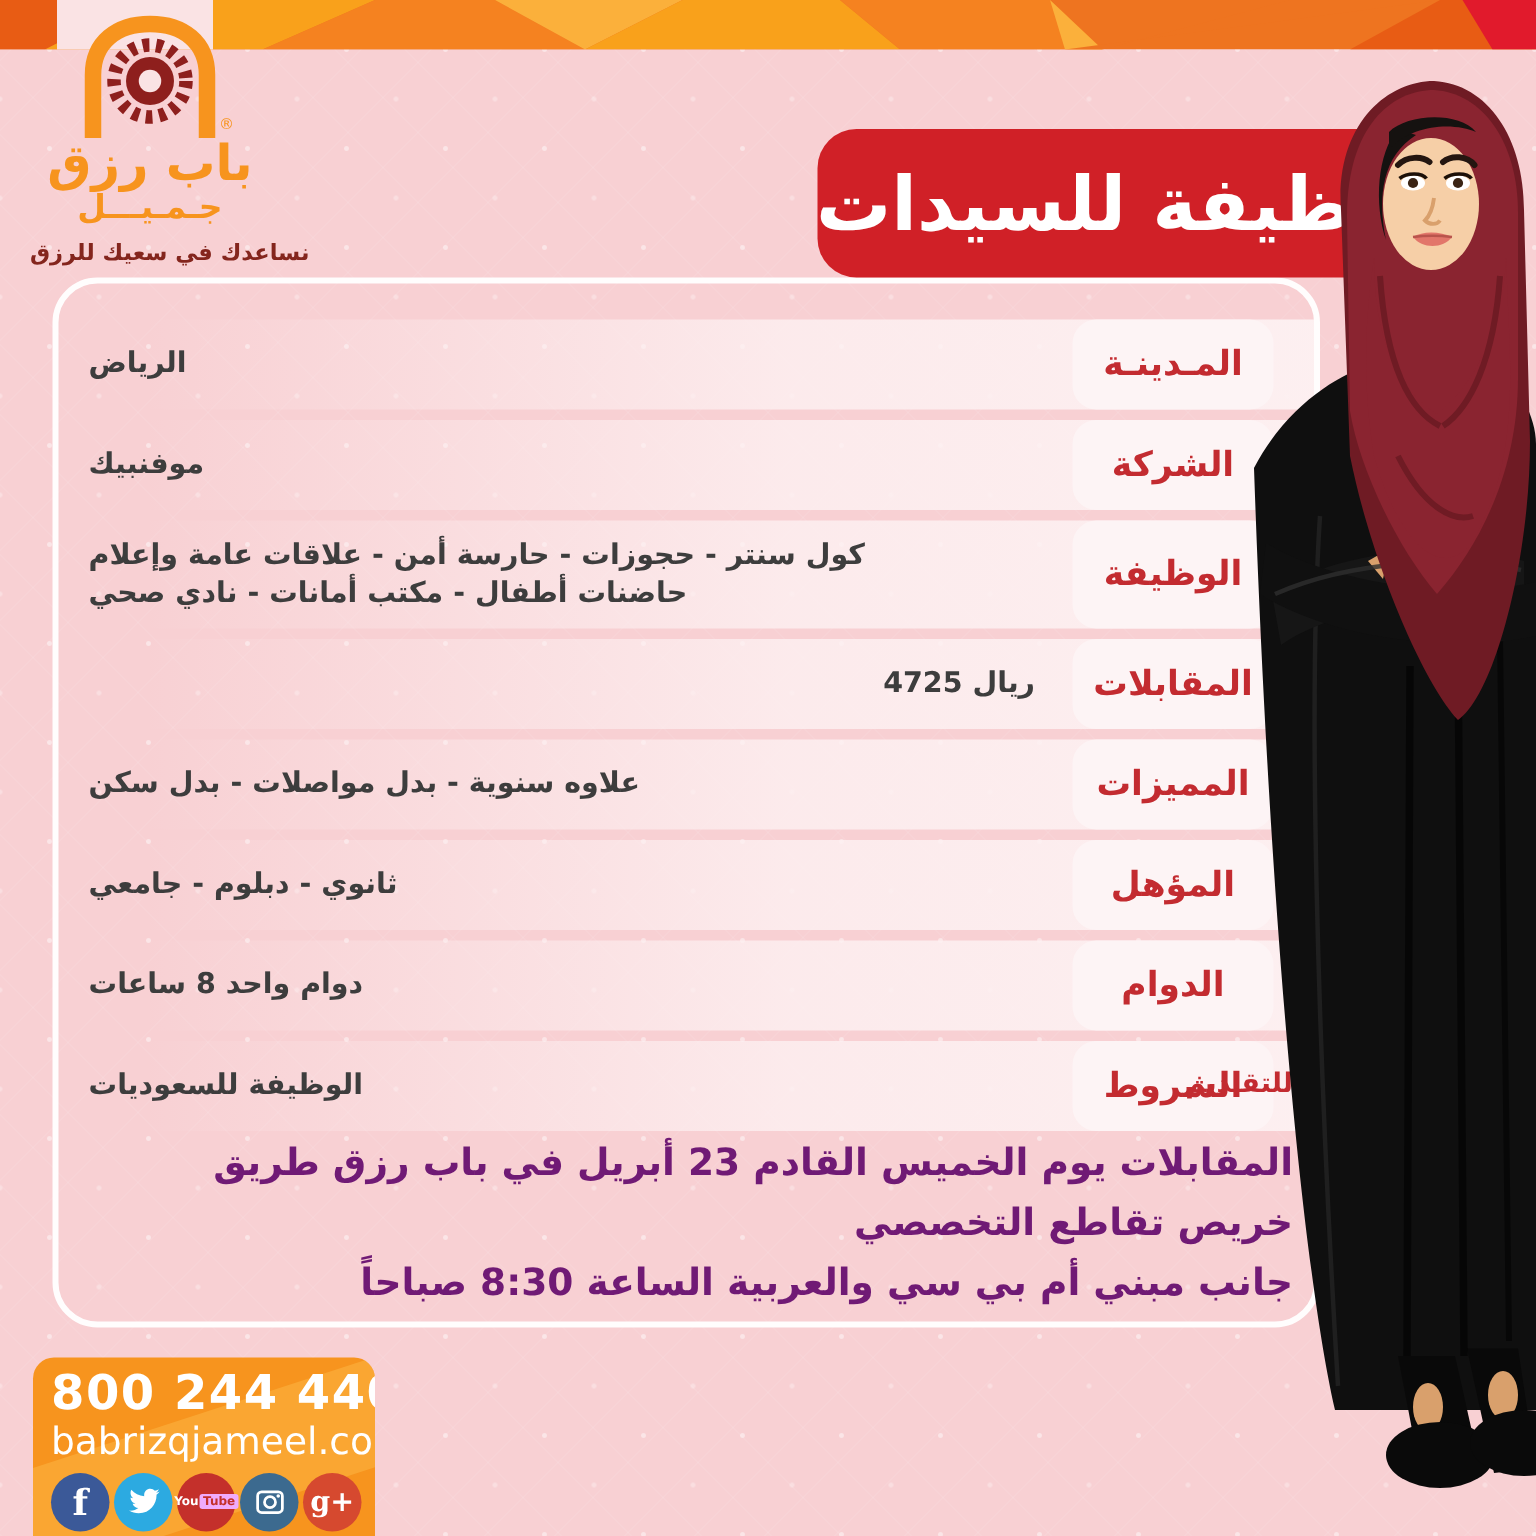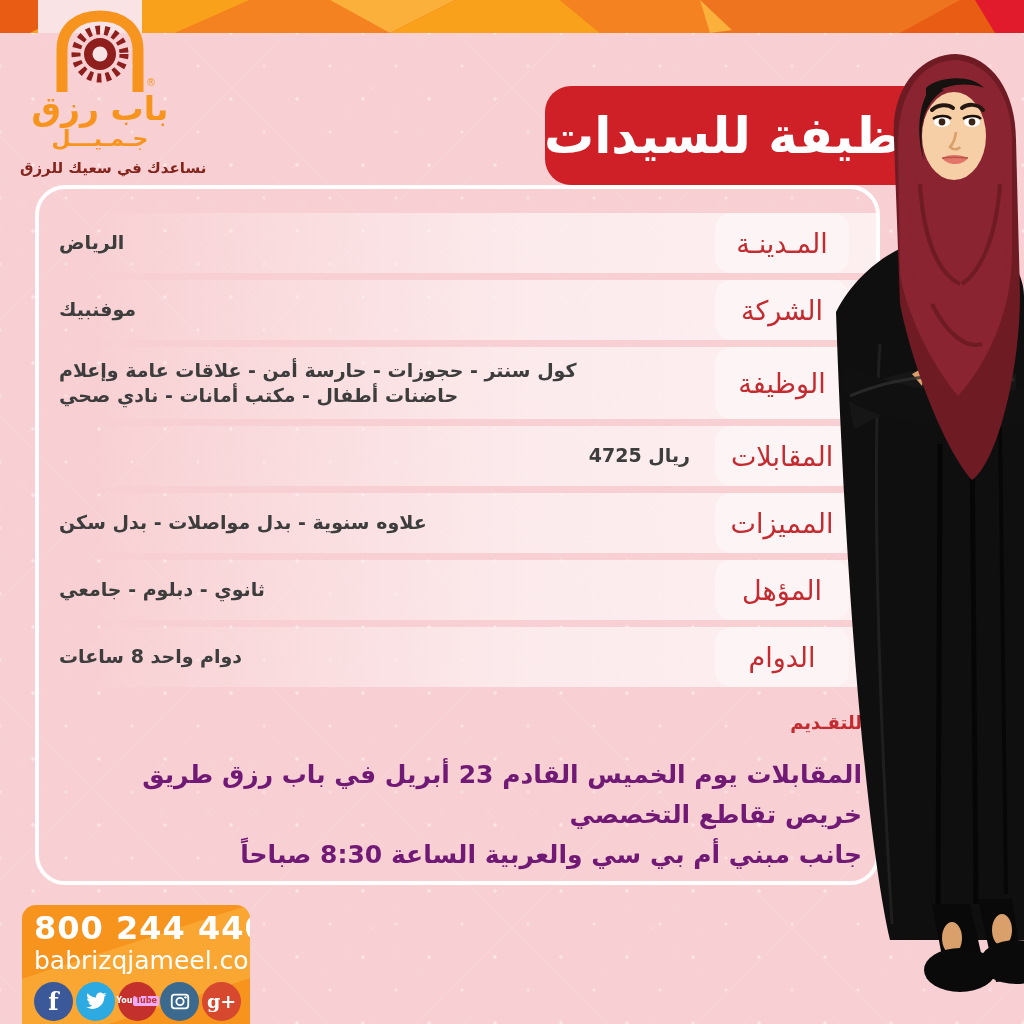--- a/index.html
+++ b/index.html
@@ -47,21 +47,21 @@
   .row{position:relative;height:60px;margin-bottom:7px;}
   .row.tall{height:72px;}
   .row-bar{
     position:absolute;top:0;bottom:0;left:55px;right:0;
     background:linear-gradient(to left, rgba(253,241,242,0.95) 0%, rgba(253,241,242,0.80) 45%, rgba(253,241,242,0.0) 100%);
   }
   .row-label{
     position:absolute;top:0;bottom:0;right:27px;width:134px;
     background:#fdf4f5;border-radius:16px;
     display:flex;align-items:center;justify-content:center;
-    color:#c32b30;font-size:27px;font-weight:normal;direction:rtl;white-space:nowrap;
+    color:#c32b30;font-size:23px;font-weight:bold;direction:rtl;white-space:nowrap;
   }
   .row-value{
     position:absolute;top:0;bottom:0;right:186px;left:20px;
     display:flex;flex-direction:column;align-items:flex-end;justify-content:center;
     color:#3d3d3d;font-size:19px;font-weight:bold;direction:rtl;text-align:right;line-height:1.32;
   }
   .row-value.ltr{direction:ltr;}
 
   
   .apply{position:absolute;left:20px;right:14px;bottom:6px;direction:rtl;text-align:right;}
@@ -175,20 +175,25 @@
         <div class="row-value">ثانوي - دبلوم - جامعي</div>
         <div class="row-label">المؤهل</div>
       </div>
 
       <div class="row">
         <div class="row-bar"></div>
         <div class="row-value">دوام واحد 8 ساعات</div>
         <div class="row-label">الدوام</div>
       </div>
 
+      <div class="row">
+        <div class="row-bar"></div>
+        <div class="row-value">الوظيفة للسعوديات</div>
+        <div class="row-label">الشروط</div>
+      </div>
 
     </div>
 
     <div class="apply">
       <div class="apply-title">للتقـديم</div>
       <div class="apply-line">المقابلات يوم الخميس القادم 23 أبريل في باب رزق طريق خريص تقاطع التخصصي</div>
       <div class="apply-line">جانب مبني أم بي سي والعربية الساعة 8:30 صباحاً</div>
     </div>
   </div>
 

